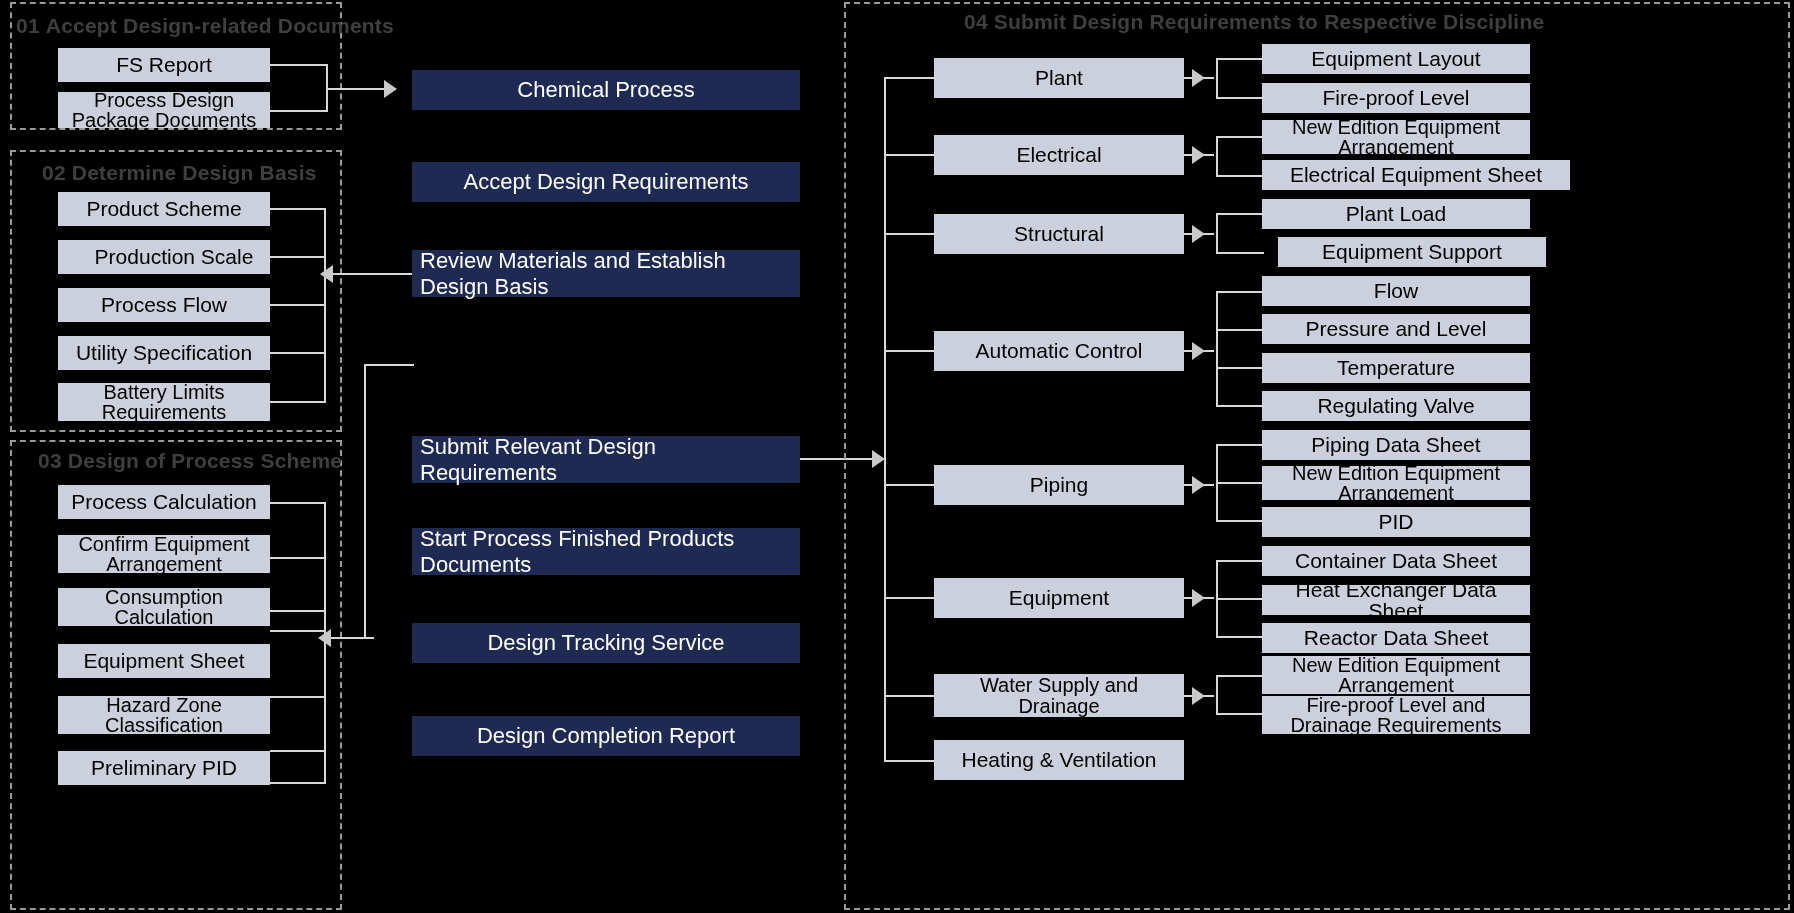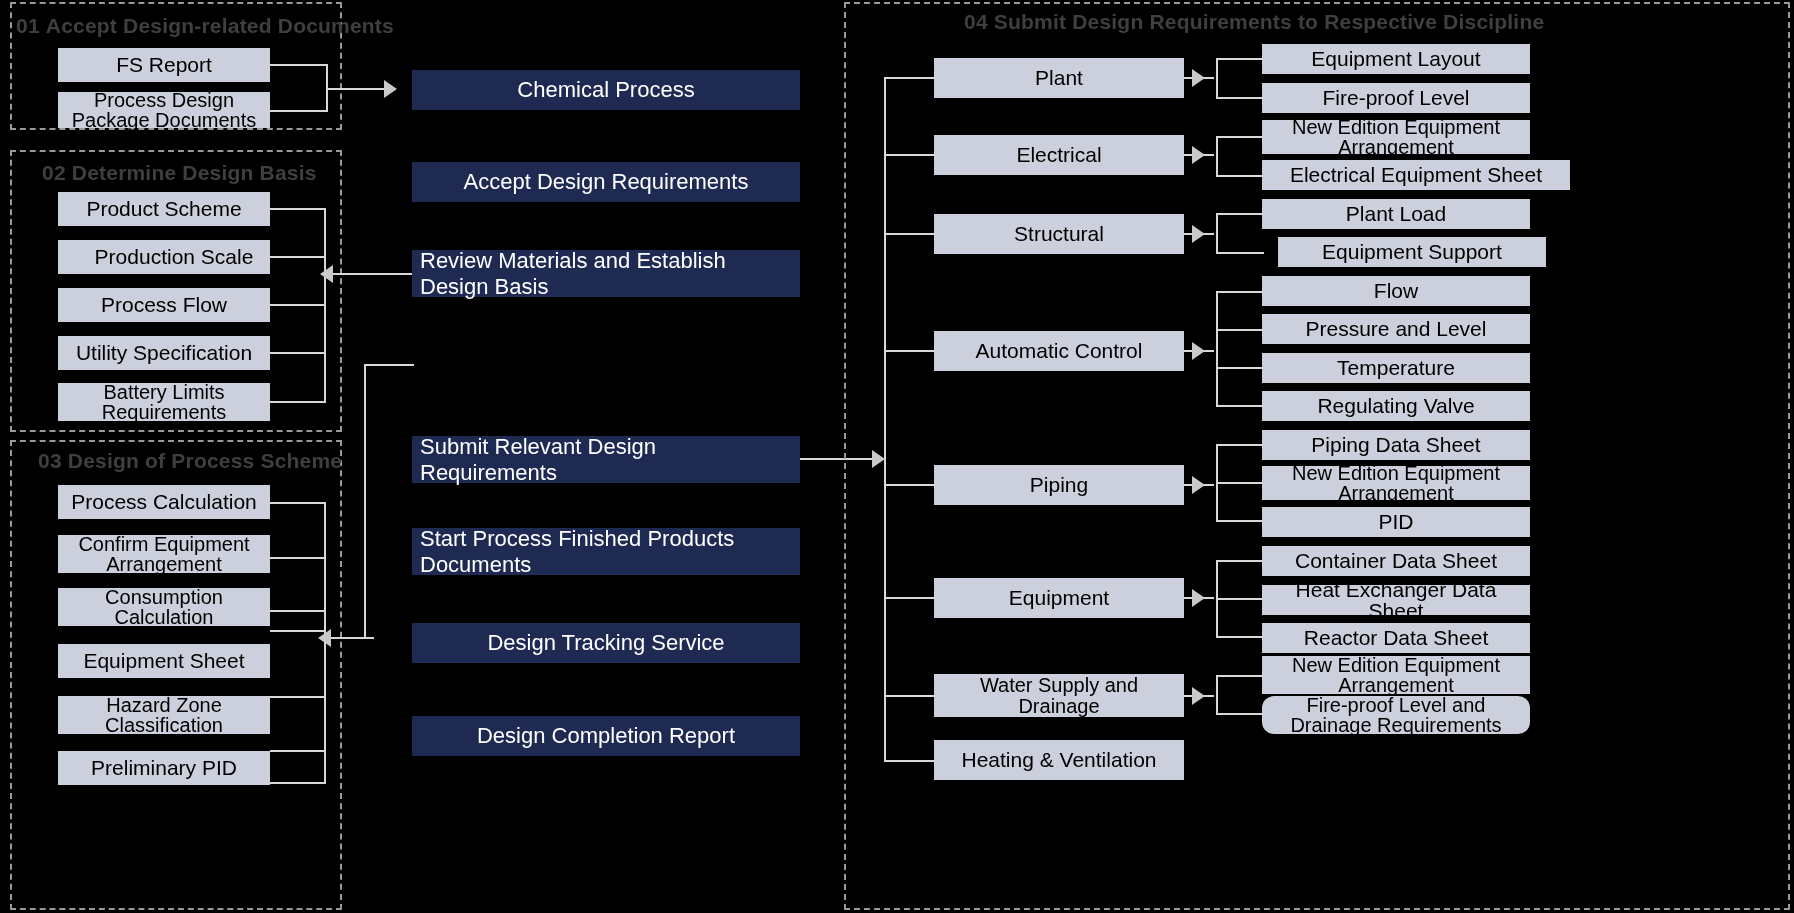--- a/index.html
+++ b/index.html
@@ -225,15 +225,15 @@
   <div class="lbox" style="left:1262px;top:314px;width:268px;height:30px;">Pressure and Level</div>
   <div class="lbox" style="left:1262px;top:353px;width:268px;height:30px;">Temperature</div>
   <div class="lbox" style="left:1262px;top:391px;width:268px;height:30px;">Regulating Valve</div>
   <div class="lbox" style="left:1262px;top:430px;width:268px;height:30px;">Piping Data Sheet</div>
   <div class="lbox small" style="left:1262px;top:466px;width:268px;height:34px;">New Edition Equipment Arrangement</div>
   <div class="lbox" style="left:1262px;top:507px;width:268px;height:30px;">PID</div>
   <div class="lbox" style="left:1262px;top:546px;width:268px;height:30px;">Container Data Sheet</div>
   <div class="lbox" style="left:1262px;top:585px;width:268px;height:30px;">Heat Exchanger Data Sheet</div>
   <div class="lbox" style="left:1262px;top:623px;width:268px;height:30px;">Reactor Data Sheet</div>
   <div class="lbox small" style="left:1262px;top:656px;width:268px;height:38px;">New Edition Equipment Arrangement</div>
-  <div class="lbox small" style="left:1262px;top:696px;width:268px;height:38px;border-radius:12px;">Fire-proof Level and Drainage Requirements</div>
+  <div class="lbox small" style="left:1262px;top:696px;width:268px;height:38px;">Fire-proof Level and Drainage Requirements</div>
 
 </div>
 
 </body></html>

